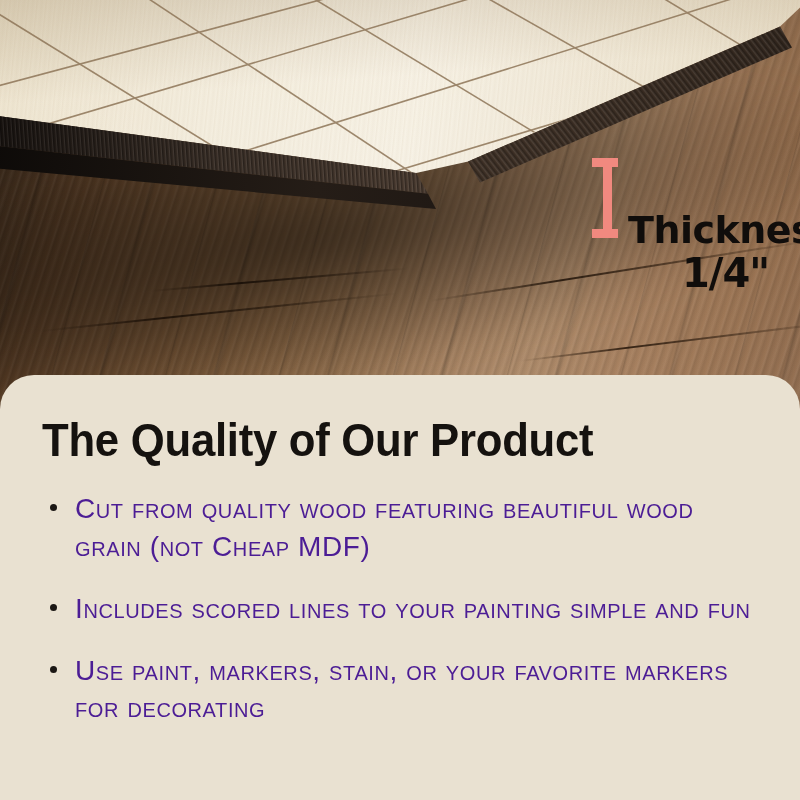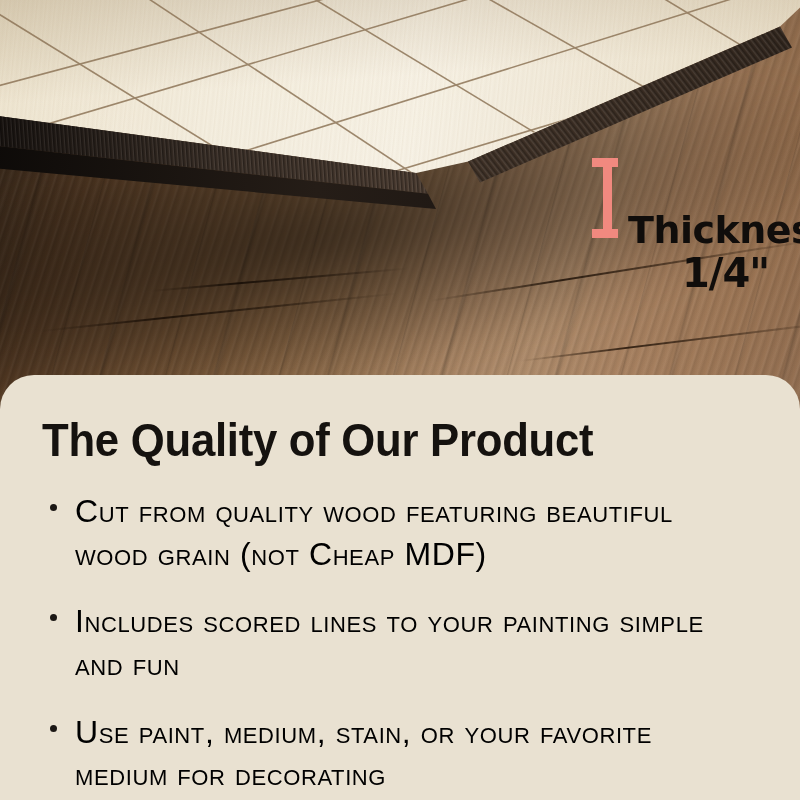--- a/index.html
+++ b/index.html
@@ -199,24 +199,24 @@
   }
 
   #bullet-list { list-style:none; }
 
   .bullet-item {
     position:relative;
     padding-left:33px;
     margin-bottom:25px;
     font-family:"Liberation Sans", sans-serif;
     font-variant:small-caps;
-    font-size:32px;
+    font-size:28px;
     line-height:1.33;
     letter-spacing:.6px;
-    color:#000000;
+    color:#4c1d95;
   }
   .bullet-item:last-child { margin-bottom:0; }
   .bullet-dot {
     position:absolute;
     left:8px; top:14px;
     width:7px; height:7px;
     border-radius:50%;
     background:#1b1714;
   }
 </style>
@@ -287,18 +287,18 @@
       <li class="bullet-item">
         <span class="bullet-dot"></span>
         <span>Cut from quality wood featuring beautiful wood grain (not Cheap MDF)</span>
       </li>
       <li class="bullet-item">
         <span class="bullet-dot"></span>
         <span>Includes scored lines to your painting simple and fun</span>
       </li>
       <li class="bullet-item">
         <span class="bullet-dot"></span>
-        <span>Use paint, medium, stain, or your favorite medium for decorating</span>
+        <span>Use paint, markers, stain, or your favorite markers for decorating</span>
       </li>
     </ul>
   </div>
 
 </div>
 
 </body></html>

